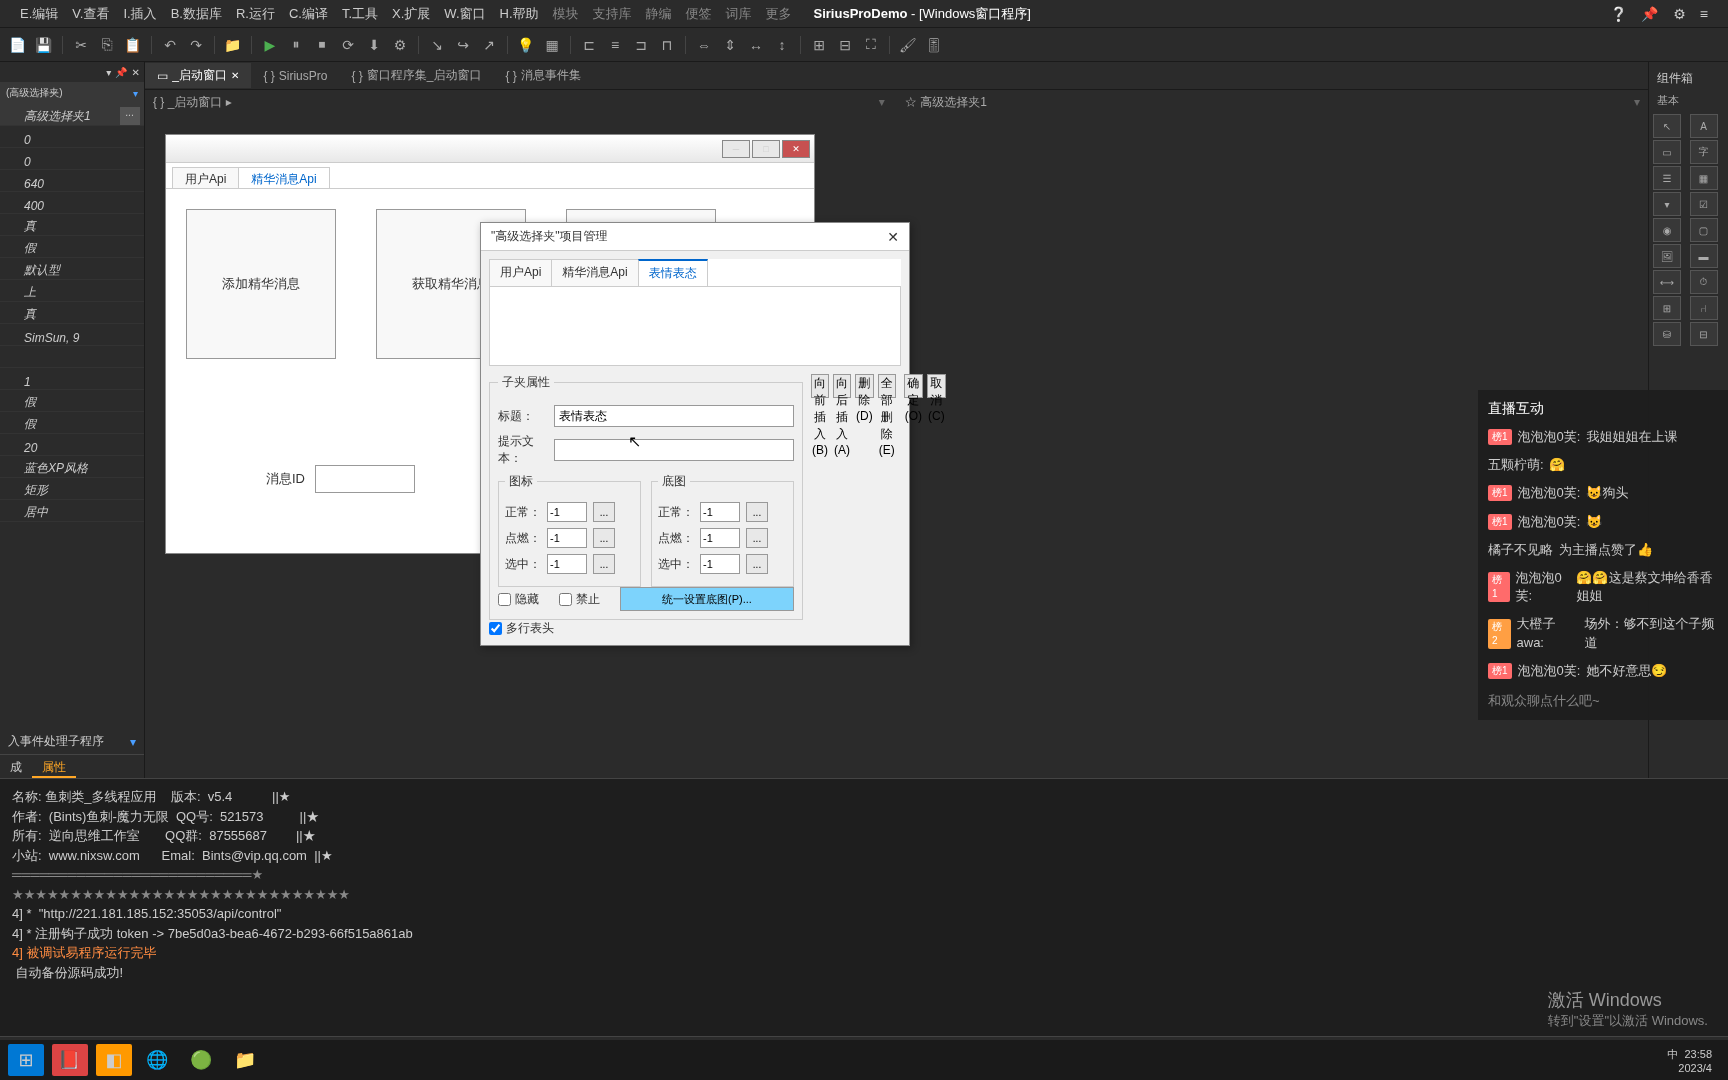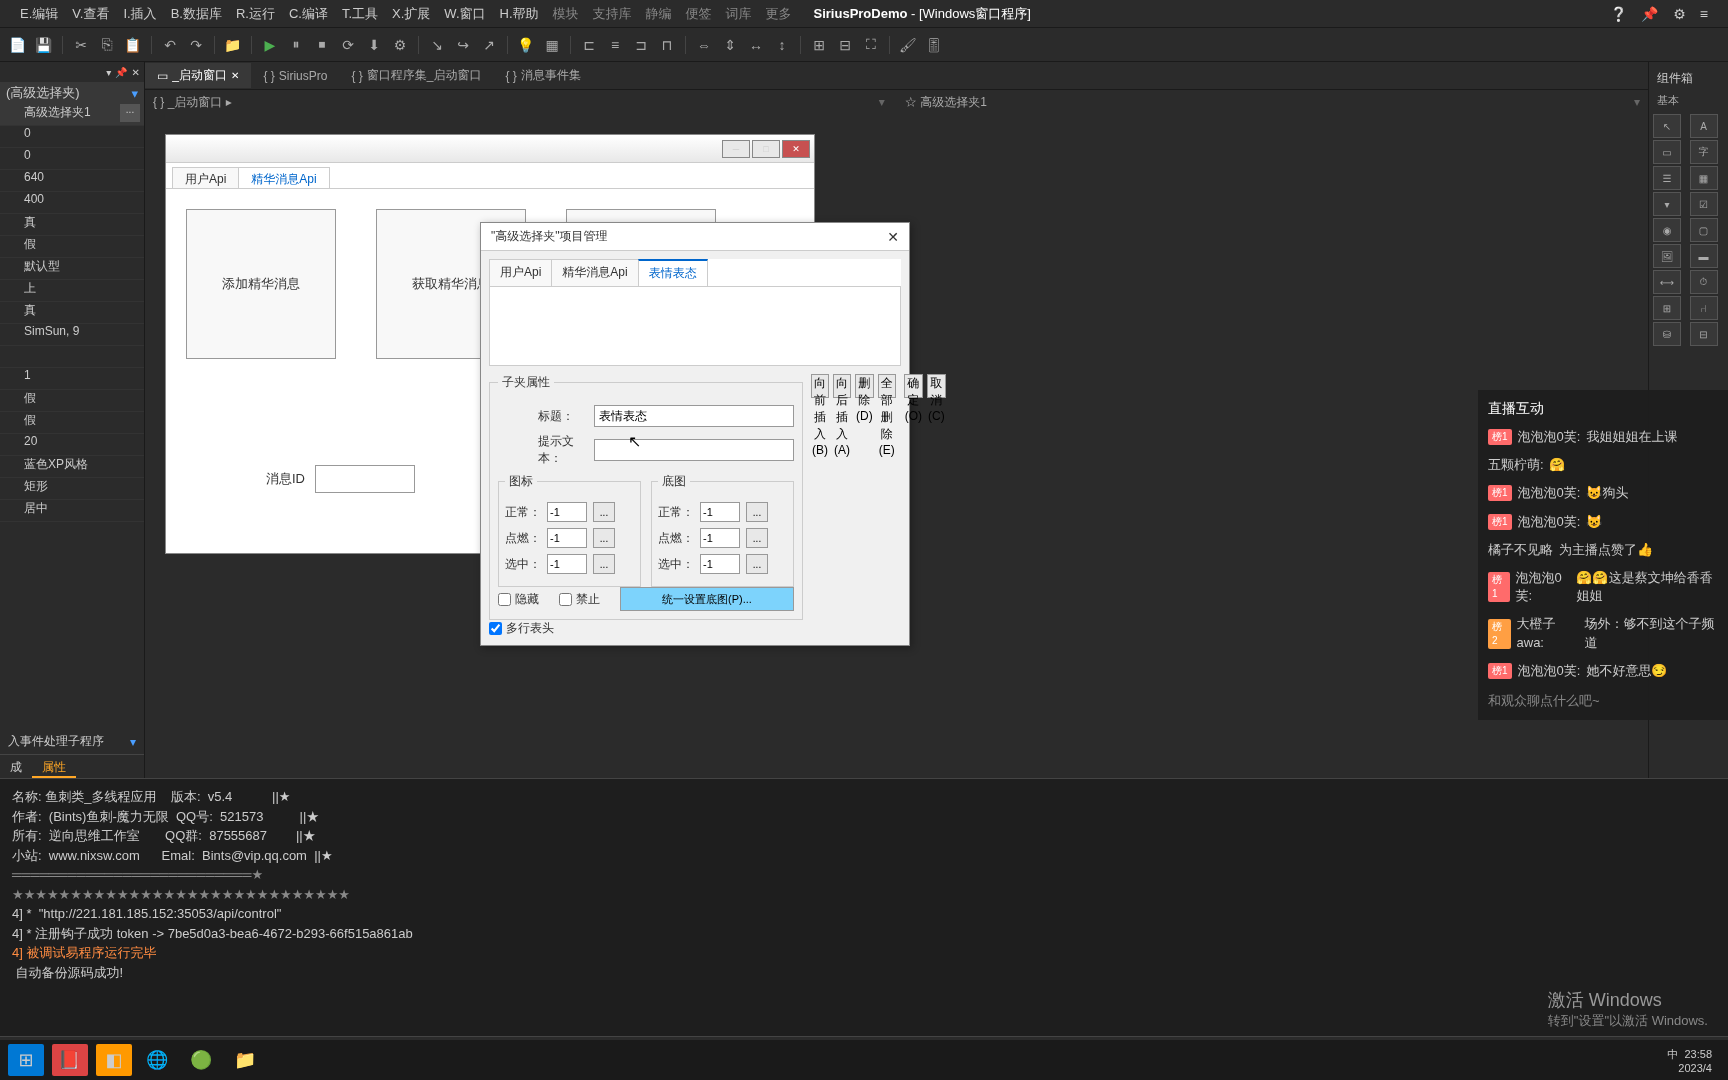--- a/index.html
+++ b/index.html
@@ -20,23 +20,23 @@
 .tool-blue { color: #4a9eff; }
 .tool-orange { color: #ffa726; }
 .tool-yellow { color: #ffd54f; }
 
 
 .main { display: flex; height: 716px; }
 
 
 .left-panel { width: 145px; background: #2b2b2b; border-right: 1px solid #1a1a1a; display: flex; flex-direction: column; }
 .panel-header { height: 20px; display: flex; align-items: center; justify-content: flex-end; padding: 0 4px; gap: 4px; font-size: 10px; }
-.combo { height: 22px; background: #383838; display: flex; align-items: center; padding: 0 6px; justify-content: space-between; font-size: 13px; }
+.combo { height: 22px; background: #383838; display: flex; align-items: center; padding: 0 6px; justify-content: space-between; font-size: 10px; }
 .combo-arrow { color: #4a9eff; }
-.prop-row { height: 22px; display: flex; align-items: flex-start; padding: 0 4px; border-bottom: 1px solid #333; font-size: 12px; }
+.prop-row { height: 22px; display: flex; align-items: flex-end; padding: 0 4px; border-bottom: 1px solid #333; font-size: 12px; font-style: italic; }
 .prop-val { flex: 1; padding-left: 20px; }
 .prop-selected { background: #383838; }
 .prop-btn { width: 20px; height: 18px; background: #555; text-align: center; font-size: 10px; }
 .left-tabs { margin-top: auto; display: flex; height: 24px; border-top: 1px solid #444; font-size: 12px; }
 .left-tab { padding: 4px 10px; cursor: pointer; }
 .left-tab.active { color: #ffa726; border-bottom: 2px solid #ffa726; }
 .left-label { padding: 4px 8px; font-size: 12px; color: #ccc; display: flex; justify-content: space-between; align-items: center; }
 
 
 .center { flex: 1; background: #2b2b2b; display: flex; flex-direction: column; }
@@ -66,21 +66,21 @@
 .dialog-title { height: 28px; background: #fff; border-bottom: 1px solid #ccc; display: flex; align-items: center; justify-content: space-between; padding: 0 10px; color: #333; font-size: 12px; }
 .dialog-close { cursor: pointer; font-size: 14px; }
 .dialog-body { padding: 8px; color: #333; }
 .dlg-tabs { display: flex; border-bottom: 1px solid #ccc; background: #fff; }
 .dlg-tab { padding: 4px 10px; border: 1px solid #ccc; border-bottom: none; background: #f8f8f8; font-size: 12px; margin-right: -1px; }
 .dlg-tab.active { background: #fff; color: #0066cc; border-top: 2px solid #0066cc; }
 .dlg-list { height: 80px; background: #fff; border: 1px solid #ccc; margin-top: -1px; }
 .dlg-fieldset { border: 1px solid #ccc; margin-top: 8px; padding: 8px; font-size: 12px; }
 .dlg-fieldset legend { padding: 0 4px; }
 .dlg-row { display: flex; align-items: center; margin: 6px 0; gap: 6px; }
-.dlg-label { width: 50px; margin-left: 40px; }
+.dlg-label { width: 50px; }
 .dlg-input { flex: 1; height: 22px; border: 1px solid #999; background: #fff; padding: 0 4px; font-size: 12px; }
 .dlg-cols { display: flex; gap: 10px; }
 .dlg-col { flex: 1; border: 1px solid #ccc; padding: 6px; }
 .dlg-small { width: 40px; height: 20px; border: 1px solid #999; background: #fff; padding: 0 2px; font-size: 11px; }
 .dlg-dots { width: 22px; height: 20px; border: 1px solid #999; background: #e8e8e8; font-size: 10px; }
 .dlg-btns { display: flex; flex-direction: row; gap: 4px; width: 90px; }
 .dlg-btn { height: 24px; border: 1px solid #999; background: #e8e8e8; font-size: 12px; cursor: pointer; }
 .dlg-main-row { display: flex; gap: 8px; }
 .dlg-left { flex: 1; }
 .dlg-check-row { display: flex; gap: 20px; align-items: center; }

